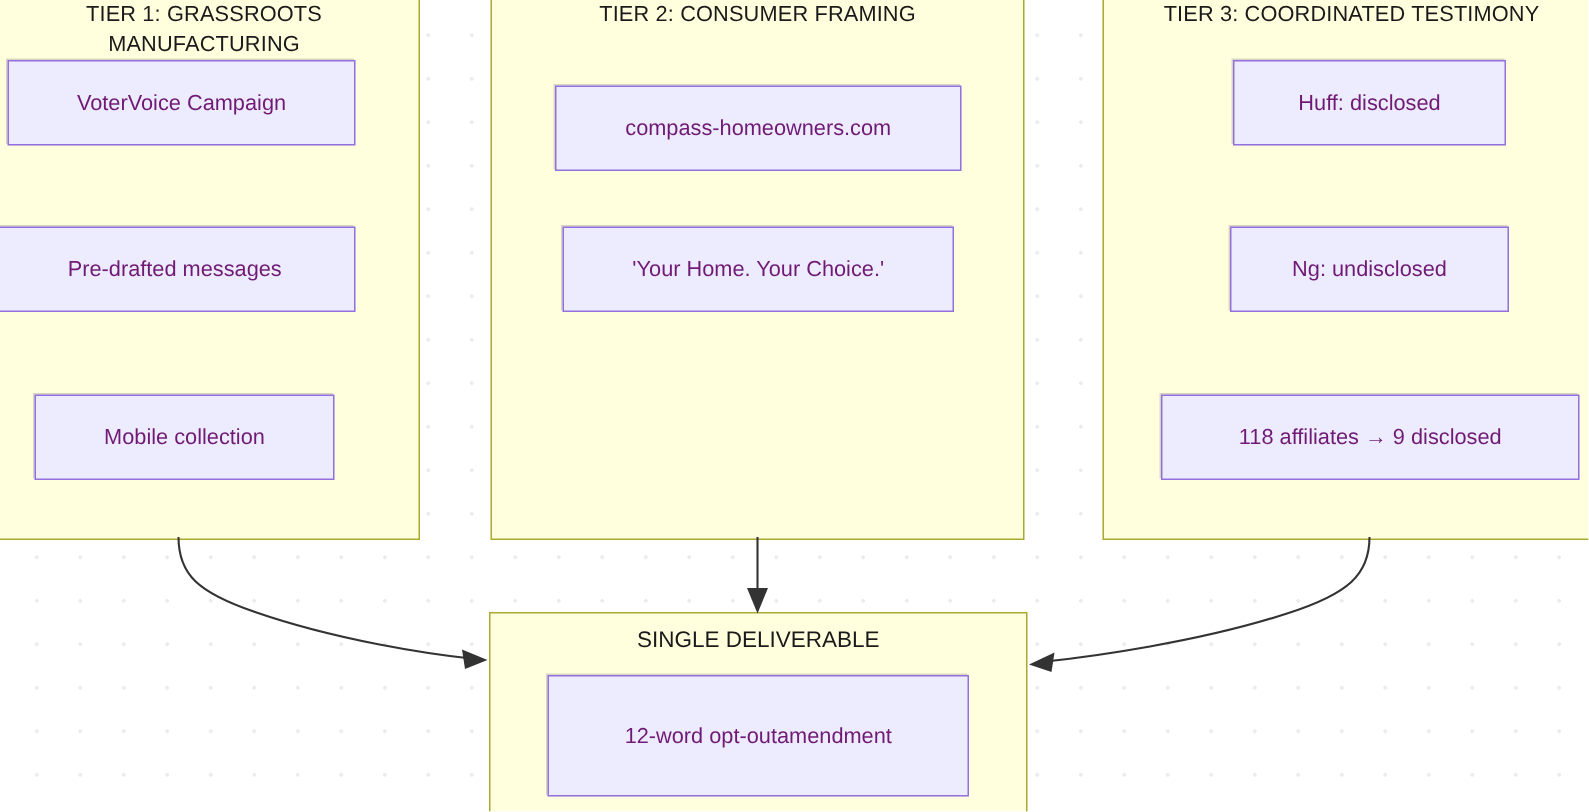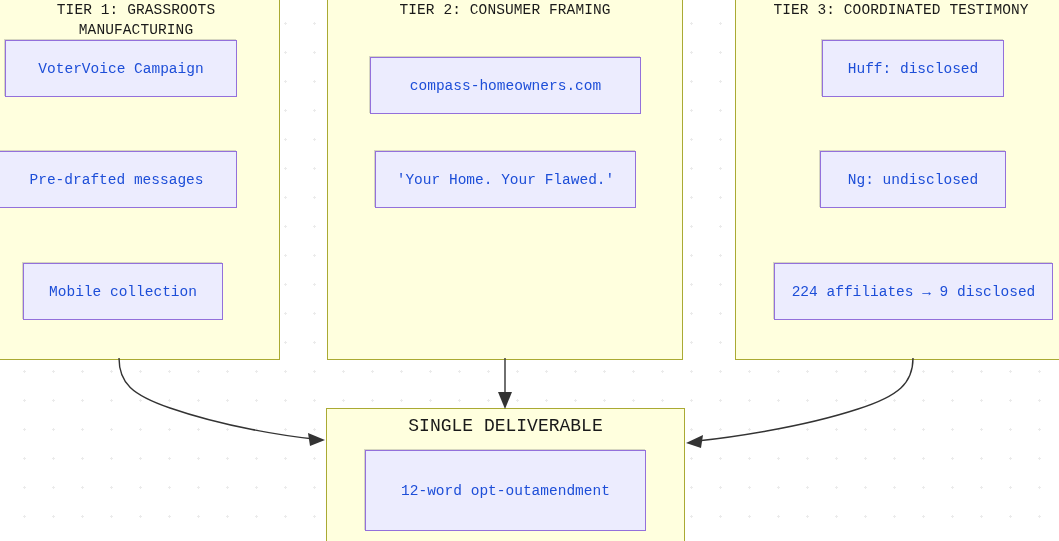--- a/index.html
+++ b/index.html
@@ -9,21 +9,21 @@
   }
   #canvas {
     position: relative;
     width: 1059px;
     height: 541px;
     overflow: hidden;
     background-color: #ffffff;
     background-image: radial-gradient(circle, #ebebeb 1.1px, rgba(255,255,255,0) 1.2px);
     background-size: 29px 29px;
     background-position: 10px 9px;
-    font-family: Liberation Mono, monospace;
+    font-family: Liberation Sans, sans-serif;
   }
 
   
   .cluster {
     position: absolute;
     background: #ffffde;
     border: 1.4px solid #aaaa33;
     box-sizing: border-box;
     overflow: hidden;
   }
@@ -45,34 +45,34 @@
     position: absolute;
     background: #ececfe;
     border: 1.3px solid #9370db;
     box-sizing: border-box;
     display: flex;
     align-items: center;
     justify-content: center;
     text-align: center;
     font-size: 14.5px;
     line-height: 22px;
-    color: #1d4ed8;
+    color: #701a75;
     box-shadow: -1px -1px 0 0 rgba(120,120,120,0.30);
     padding: 0 6px;
   }
   .node.two-line { line-height: 26px; }
 
   
   .deliverable-title {
     position: absolute;
     left: 0;
     right: 0;
     top: 8px;
     text-align: center;
-    font-size: 18px;
+    font-size: 15px;
     line-height: 19px;
     color: #1a1a1a;
   }
 
   
   #edges {
     position: absolute;
     left: 0;
     top: 0;
     width: 1059px;
@@ -95,28 +95,28 @@
     <div class="cluster-title">TIER 1: GRASSROOTS MANUFACTURING</div>
   </div>
   <div class="node" style="left:5px; top:40px; width:232px; height:57px;">VoterVoice Campaign</div>
   <div class="node" style="left:-4px; top:151px; width:241px; height:57px;">Pre-drafted messages</div>
   <div class="node" style="left:23px; top:263px; width:200px; height:57px;">Mobile collection</div>
 
   <div class="cluster" style="left:327px; top:-6px; width:356px; height:366px;">
     <div class="cluster-title">TIER 2: CONSUMER FRAMING</div>
   </div>
   <div class="node" style="left:370px; top:40px; width:271px; height:57px;margin-top:17px;">compass-homeowners.com</div>
-  <div class="node" style="left:375px; top:151px; width:261px; height:57px;">'Your Home. Your Flawed.'</div>
+  <div class="node" style="left:375px; top:151px; width:261px; height:57px;">'Your Home. Your Choice.'</div>
 
   <div class="cluster" style="left:735px; top:-6px; width:332px; height:366px;">
     <div class="cluster-title">TIER 3: COORDINATED TESTIMONY</div>
   </div>
   <div class="node" style="left:822px; top:40px; width:182px; height:57px;text-align:center;">Huff: disclosed</div>
   <div class="node" style="left:820px; top:151px; width:186px; height:57px;">Ng: undisclosed</div>
-  <div class="node" style="left:774px; top:263px; width:279px; height:57px;">224 affiliates → 9 disclosed</div>
+  <div class="node" style="left:774px; top:263px; width:279px; height:57px;">118 affiliates → 9 disclosed</div>
 
   <div class="cluster" style="left:326px; top:408px; width:359px; height:140px;">
     <div class="deliverable-title">SINGLE DELIVERABLE</div>
   </div>
   <div class="node two-line" style="left:365px; top:450px; width:281px; height:81px; flex-direction:row;">
     <span>12-word opt-out</span>
     <span>amendment</span>
   </div>
 
   <svg id="edges" viewBox="0 0 1059 541" width="1059" height="541">

